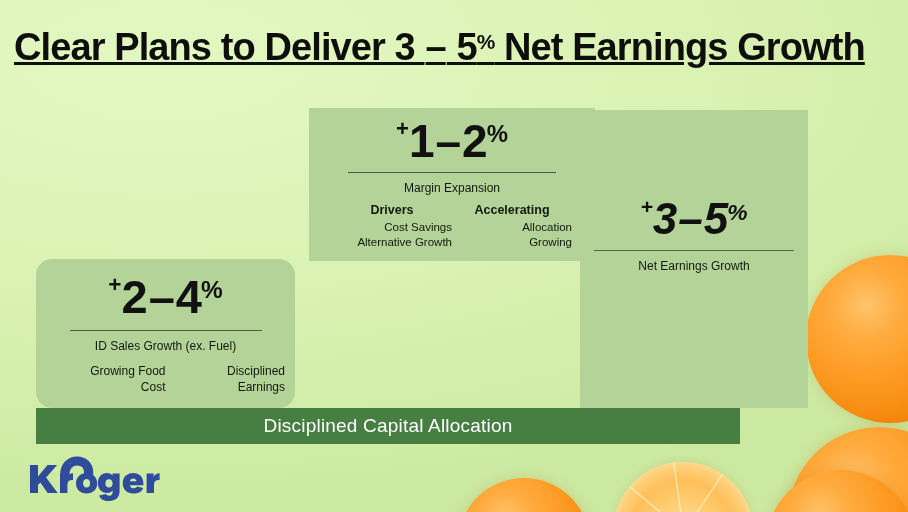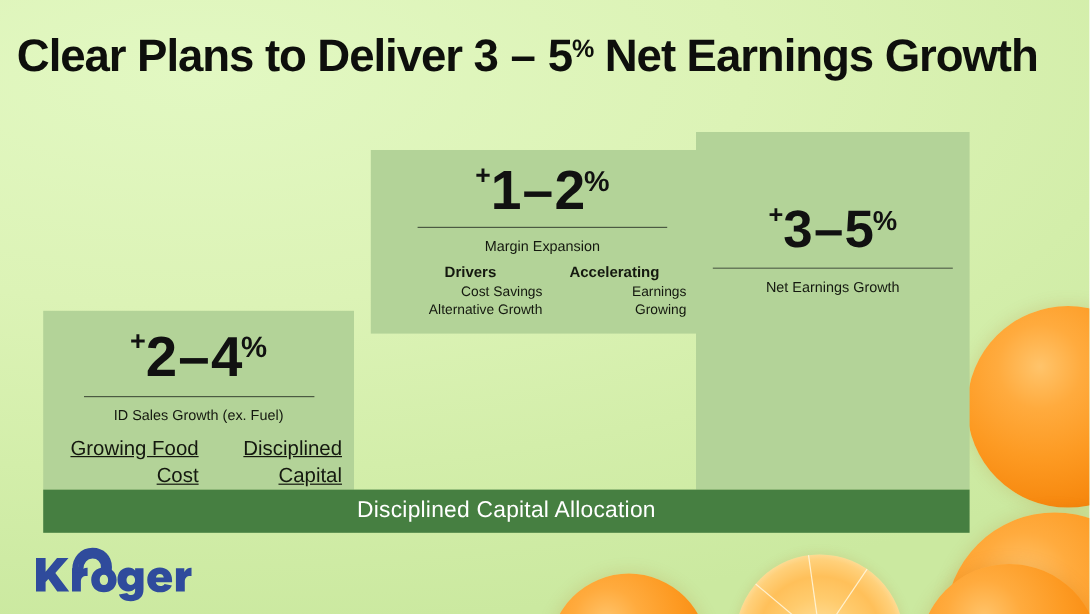--- a/index.html
+++ b/index.html
@@ -77,22 +77,22 @@
     border-top: 1.5px solid rgba(255,248,224,0.85);
     transform-origin: 0 0;
   }
 
   
   .card {
     position: absolute;
     background: #b3d398;
     box-sizing: border-box;
   }
-  .card-left   { left: 36px;  top: 259px; width: 259px; height: 149px; }
-  .card-middle { left: 309px; top: 125px; width: 286px; height: 153px; }
+  .card-left   { left: 36px;  top: 259px; width: 259px; height: 149px; border-radius: 16px; }
+  .card-middle { left: 309px; top: 108px; width: 286px; height: 153px; }
   .card-right  { left: 580px; top: 110px; width: 228px; height: 298px; }
 
   .headline {
     text-align: center;
     font-weight: bold;
     color: #111111;
     letter-spacing: -1px;
     white-space: nowrap;
     line-height: 1;
   }
@@ -144,37 +144,37 @@
   .sub-col .sub-item {
     font-size: 11.5px;
     line-height: 1.32;
     text-align: right;
   }
 
   
   .card-left .headline { font-size: 47px; padding-top: 14px; }
   .card-left .divider  { width: 192px; margin-top: 10px; }
   .card-left .sub-cols { margin-top: 10px; padding: 0 10px; }
-  .card-left .sub-col .sub-item { font-size: 17px; line-height: 1.35; text-decoration: underline; }
+  .card-left .sub-col .sub-item { font-size: 12px; line-height: 1.35; }
 
   
   .card-middle .headline { font-size: 46px; padding-top: 10px; }
   .card-middle .divider  { width: 208px; margin-top: 8px; }
   .card-middle .sub-cols { margin-top: 8px; padding: 0 23px; }
 
   
-  .card-right .headline { font-size: 44px; padding-top: 59px; }
+  .card-right .headline { font-size: 44px; padding-top: 86px; font-style: italic; }
   .card-right .divider  { width: 200px; margin-top: 9px; border-top-color: #56654c; }
 
   
   .banner {
     position: absolute;
     left: 36px;
     top: 408px;
-    width: 772px;
+    width: 704px;
     height: 36px;
     background: #467f41;
     display: flex;
     align-items: center;
     justify-content: center;
   }
   .banner-text {
     color: #ffffff;
     font-size: 19px;
     letter-spacing: 0.2px;
@@ -184,20 +184,21 @@
   .title {
     position: absolute;
     left: 14px;
     top: 26px;
     width: 884px;
     font-size: 38px;
     font-weight: bold;
     color: #0e0f0c;
     letter-spacing: -0.9px;
     white-space: nowrap;
+    text-decoration: underline;
   }
   .title .sup-pct {
     font-size: 0.55em;
     vertical-align: 0.55em;
     font-weight: bold;
   }
   .title .dash { padding: 0 1px; }
 
   
   .logo {
@@ -250,21 +251,21 @@
     <div class="divider"></div>
     <div class="card-label">Margin Expansion</div>
     <div class="sub-cols">
       <div class="sub-col">
         <div class="sub-head">Drivers</div>
         <div class="sub-item">Cost Savings</div>
         <div class="sub-item">Alternative Growth</div>
       </div>
       <div class="sub-col">
         <div class="sub-head">Accelerating</div>
-        <div class="sub-item">Earnings</div>
+        <div class="sub-item">Allocation</div>
         <div class="sub-item">Growing</div>
       </div>
     </div>
   </div>
 
   <div class="card card-right">
     <div class="headline">
       <span class="sup-plus">+</span><span>3</span><span class="dash">–</span><span>5</span><span class="sup-pct">%</span>
     </div>
     <div class="divider"></div>
@@ -277,21 +278,21 @@
     </div>
     <div class="divider"></div>
     <div class="card-label">ID Sales Growth (ex. Fuel)</div>
     <div class="sub-cols">
       <div class="sub-col">
         <div class="sub-item">Growing Food</div>
         <div class="sub-item">Cost</div>
       </div>
       <div class="sub-col">
         <div class="sub-item">Disciplined</div>
-        <div class="sub-item">Capital</div>
+        <div class="sub-item">Earnings</div>
       </div>
     </div>
   </div>
 
   <div class="banner">
     <span class="banner-text">Disciplined Capital Allocation</span>
   </div>
 
   <div class="logo">
     <svg viewBox="0 0 150 48" width="150" height="48" aria-hidden="true">

